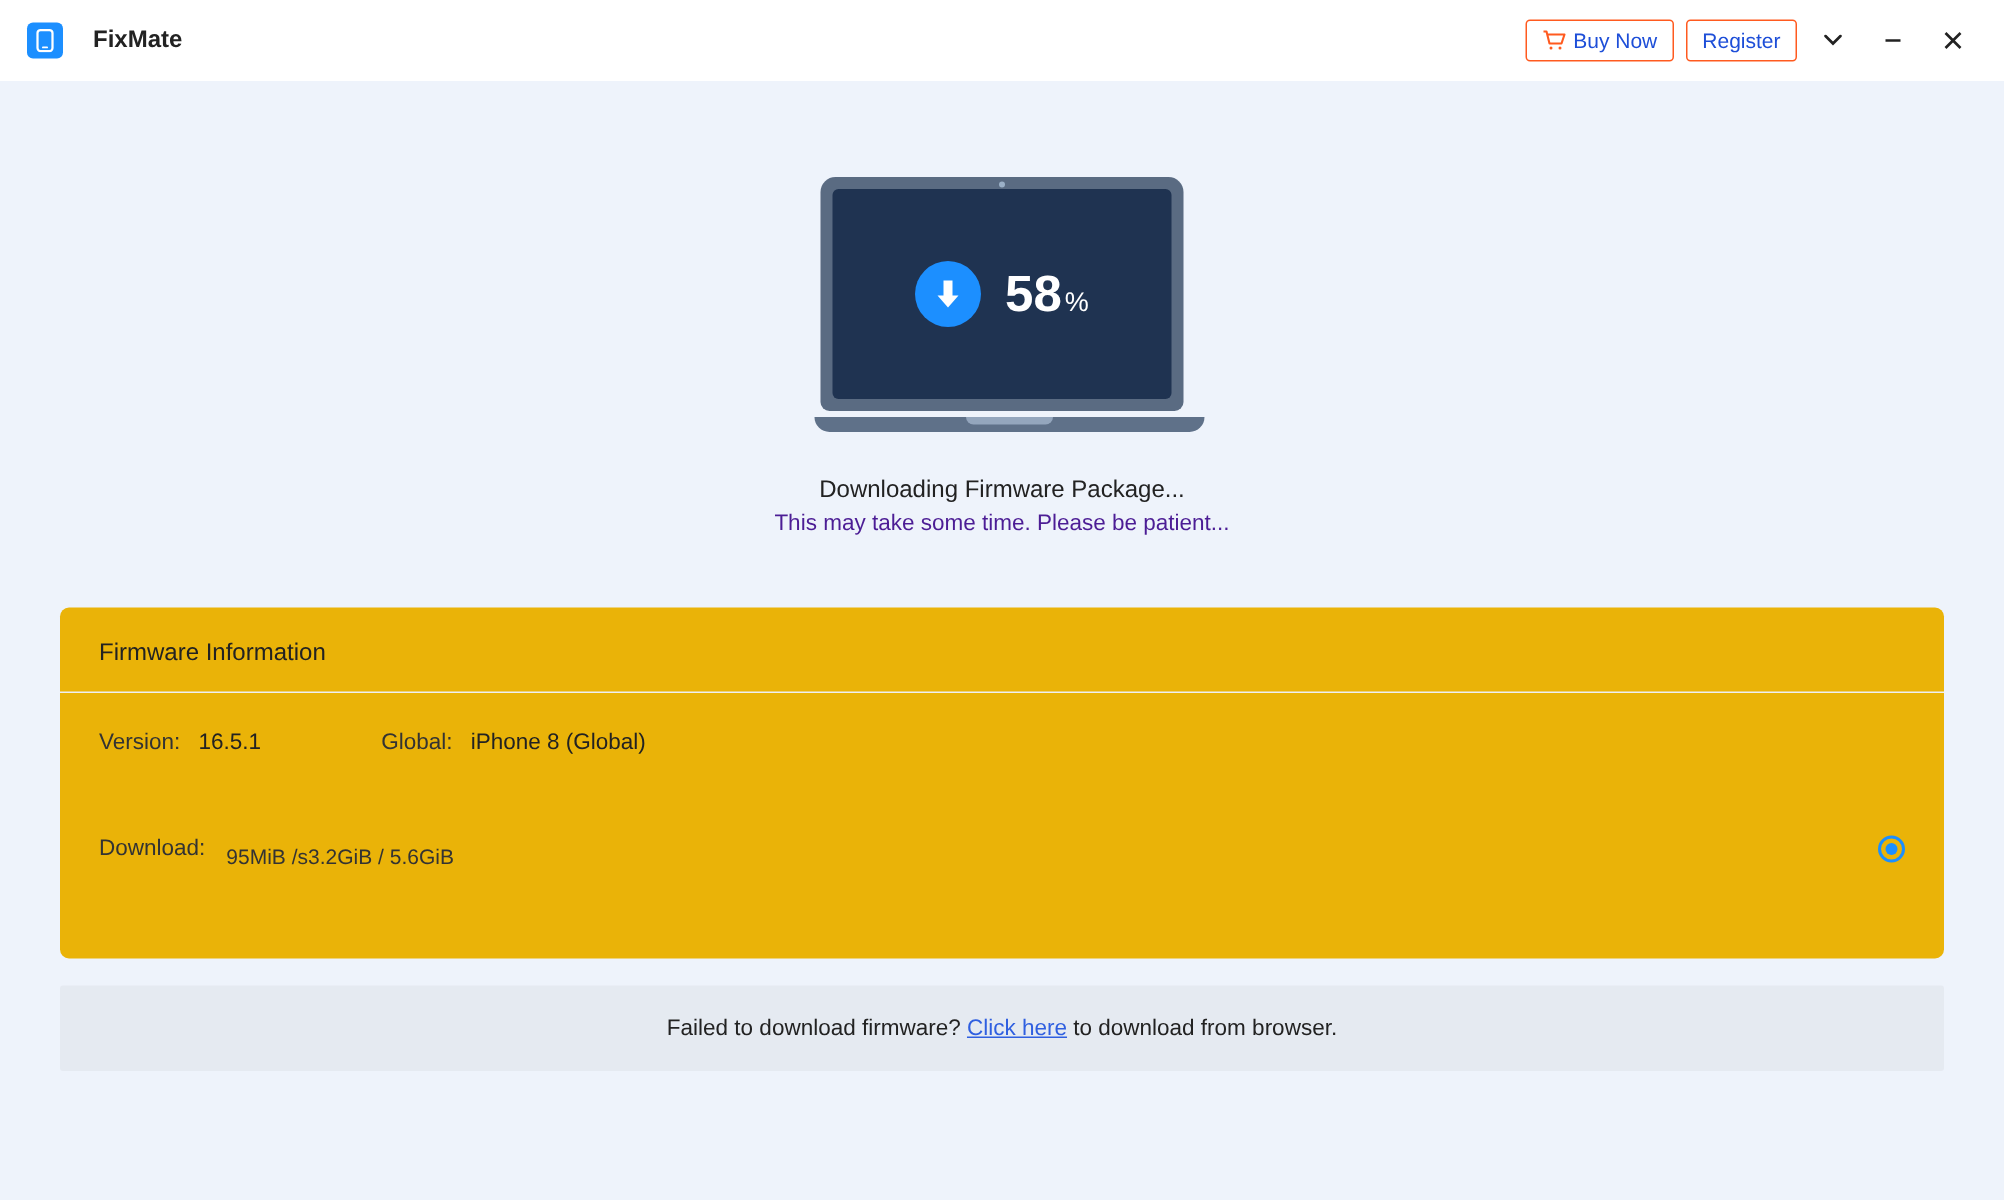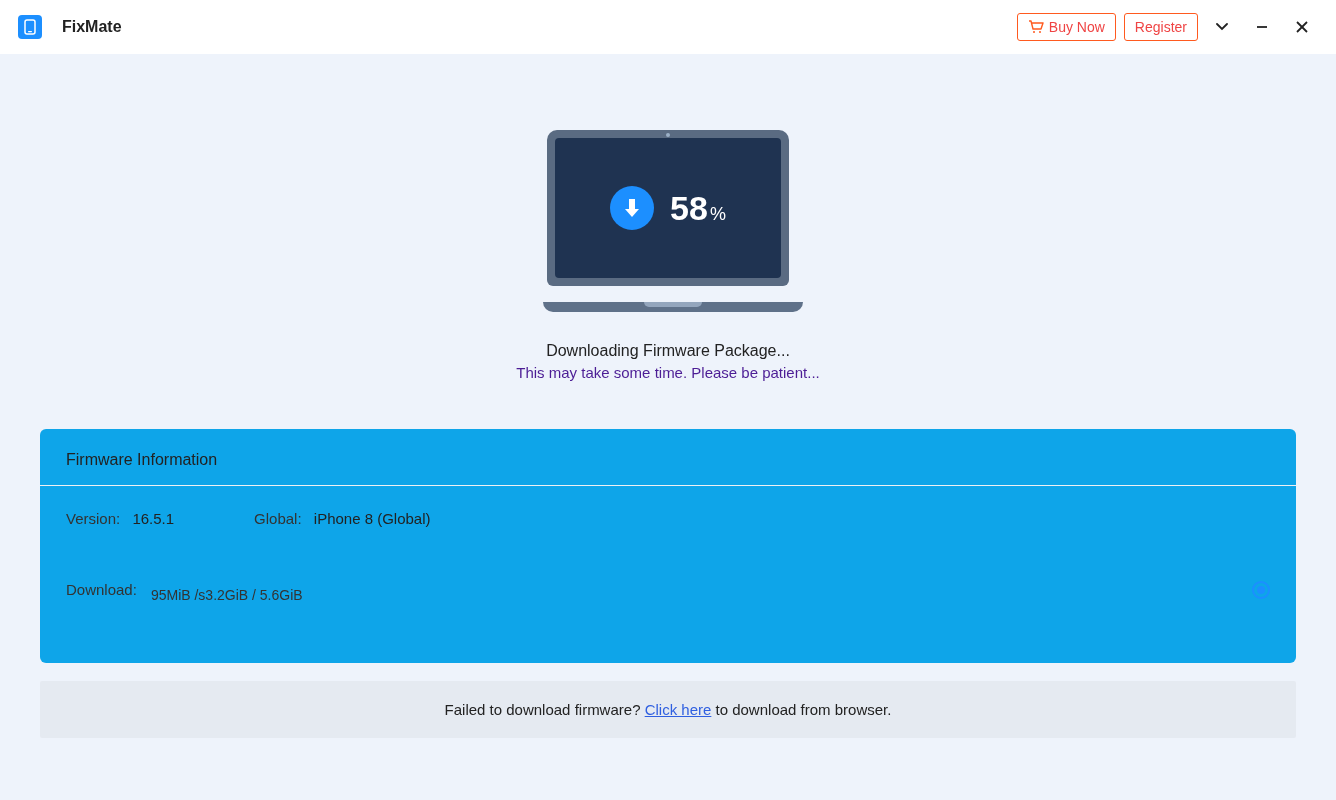--- a/index.html
+++ b/index.html
@@ -39,21 +39,21 @@
     font-weight: 700;
     margin-left: 10px;
   }
   .title-right {
     display: flex;
     align-items: center;
     gap: 8px;
   }
   .btn-outline {
     border: 1px solid #ff5a1f;
-    color: #ef4444;
+    color: #1d4ed8;
     background: #fff;
     padding: 5px 10px;
     font-size: 14px;
     border-radius: 3px;
     cursor: pointer;
     display: flex;
     align-items: center;
     gap: 5px;
   }
   .win-btn {
@@ -78,21 +78,21 @@
     align-items: center;
     padding-top: 60px;
   }
   .laptop {
     position: relative;
     width: 250px;
   }
   .laptop-body {
     width: 242px;
     height: 156px;
-    margin: 16px auto;
+    margin: 4px auto;
     background: #5a6b82;
     border-radius: 10px 10px 6px 6px;
     padding: 8px;
     position: relative;
   }
   .laptop-cam {
     position: absolute;
     top: 3px; left: 50%; transform: translateX(-50%);
     width: 4px; height: 4px; border-radius: 50%;
     background: #9bb0c7;
@@ -139,21 +139,21 @@
     margin-top: 30px;
     font-size: 16px;
     color: #222;
   }
   .status-sub {
     margin-top: 4px;
     font-size: 15px;
     color: #4c1d95;
   }
   .card {
-    background: #0ea5e9;
+    background: #eab308;
     margin: 48px 40px 0 40px;
     border-radius: 6px;
     padding: 0;
   }
   .card-header {
     font-size: 16px;
     color: #222;
     padding: 22px 26px 16px 26px;
     border-bottom: 1px solid #eef0f3;
   }

